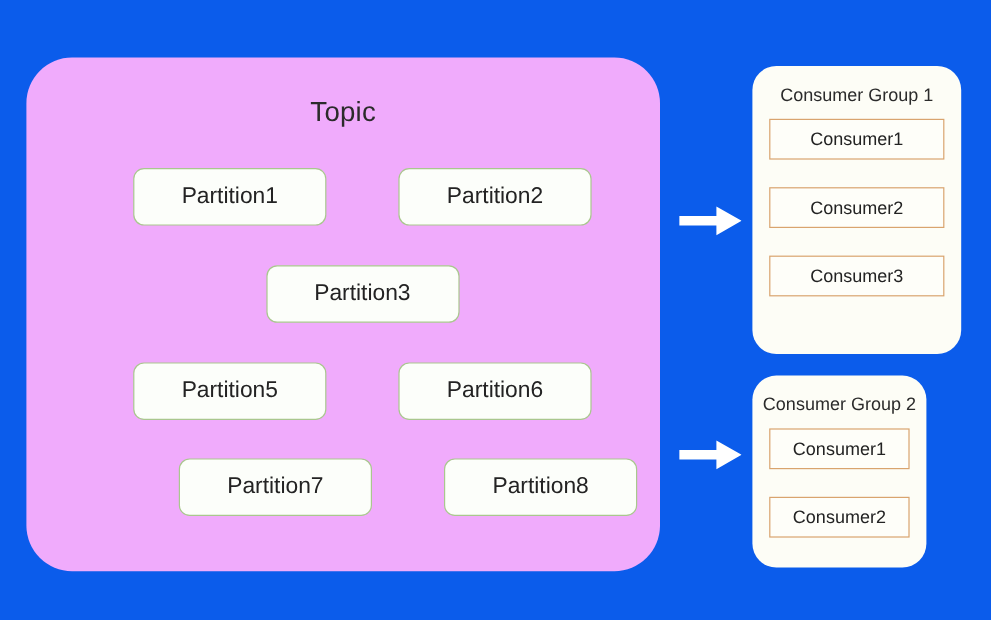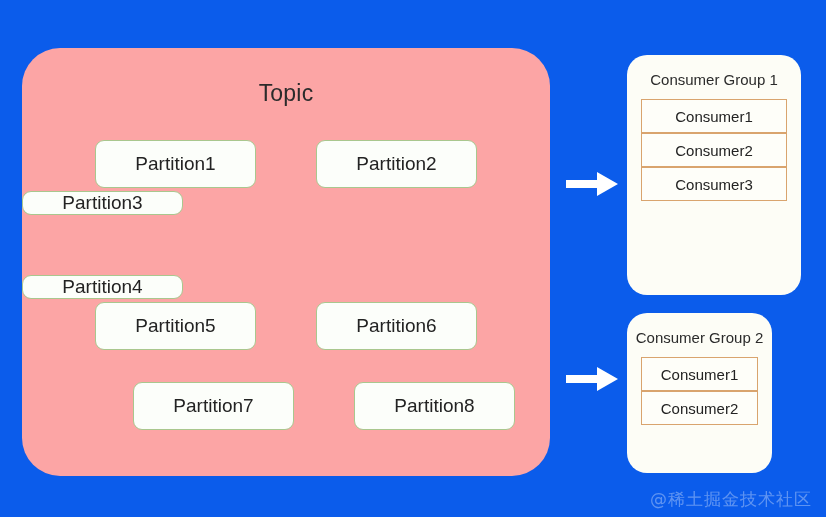--- a/index.html
+++ b/index.html
@@ -21,56 +21,56 @@
     height: 517px;
   }
 
   
   .topic-card {
     position: absolute;
     left: 22px;
     top: 48px;
     width: 528px;
     height: 428px;
-    background: #fca5a5;
+    background: #f0abfc;
     border-radius: 38px;
     box-sizing: border-box;
   }
 
   .topic-title {
     position: absolute;
     left: 0;
     top: 32px;
     width: 100%;
     text-align: center;
     font-size: 23px;
     color: #2b2b2b;
     letter-spacing: 0.2px;
   }
 
   .partition-grid {
     position: absolute;
-    left: 0;
+    left: 16px;
     top: 92px;
     width: 100%;
     height: 320px;
     text-align: right;
   }
 
   .partition-row {
     position: absolute;
     left: 0;
     width: 100%;
     height: 48px;
     display: flex;
     justify-content: center;
     gap: 60px;
   }
   .partition-row.r0 { top: 0px;   padding-right: 4px; }
-  .partition-row.r1 { top: 81px;  padding-right: 4px; flex-direction: column; }
+  .partition-row.r1 { top: 81px;  padding-right: 4px; }
   .partition-row.r2 { top: 162px; padding-right: 12px; }
   .partition-row.r3 { top: 242px; padding-right: 14px; padding-left: 38px; }
 
   .partition-box {
     width: 161px;
     height: 48px;
     box-sizing: border-box;
     border: 1.3px solid #A9C78E;
     border-radius: 9px;
     background: #FCFEFA;
@@ -132,20 +132,21 @@
   .consumer-box {
     box-sizing: border-box;
     height: 34px;
     border: 1.6px solid #D9A46E;
     background: #FEFEF9;
     display: flex;
     align-items: center;
     justify-content: center;
     font-size: 15px;
     color: #232323;
+    margin-bottom: 23px;
   }
   .consumer-box:last-child { margin-bottom: 4px; }
 
   
   .watermark {
     position: absolute;
     right: 14px;
     bottom: 6px;
     font-size: 17px;
     color: rgba(255,255,255,0.34);
@@ -164,21 +165,20 @@
 
     <div class="partition-grid">
 
       <div class="partition-row r0">
         <div class="partition-box">Partition1</div>
         <div class="partition-box">Partition2</div>
       </div>
 
       <div class="partition-row r1">
         <div class="partition-box">Partition3</div>
-        <div class="partition-box">Partition4</div>
       </div>
 
       <div class="partition-row r2">
         <div class="partition-box">Partition5</div>
         <div class="partition-box">Partition6</div>
       </div>
 
       <div class="partition-row r3">
         <div class="partition-box">Partition7</div>
         <div class="partition-box">Partition8</div>
@@ -209,15 +209,14 @@
   </div>
 
   <div class="group-card g1">
     <div class="group-title">Consumer Group 2</div>
     <div class="consumer-list">
       <div class="consumer-box">Consumer1</div>
       <div class="consumer-box">Consumer2</div>
     </div>
   </div>
 
-  <div class="watermark">@稀土掘金技术社区</div>
 
 </div>
 
 </body></html>

